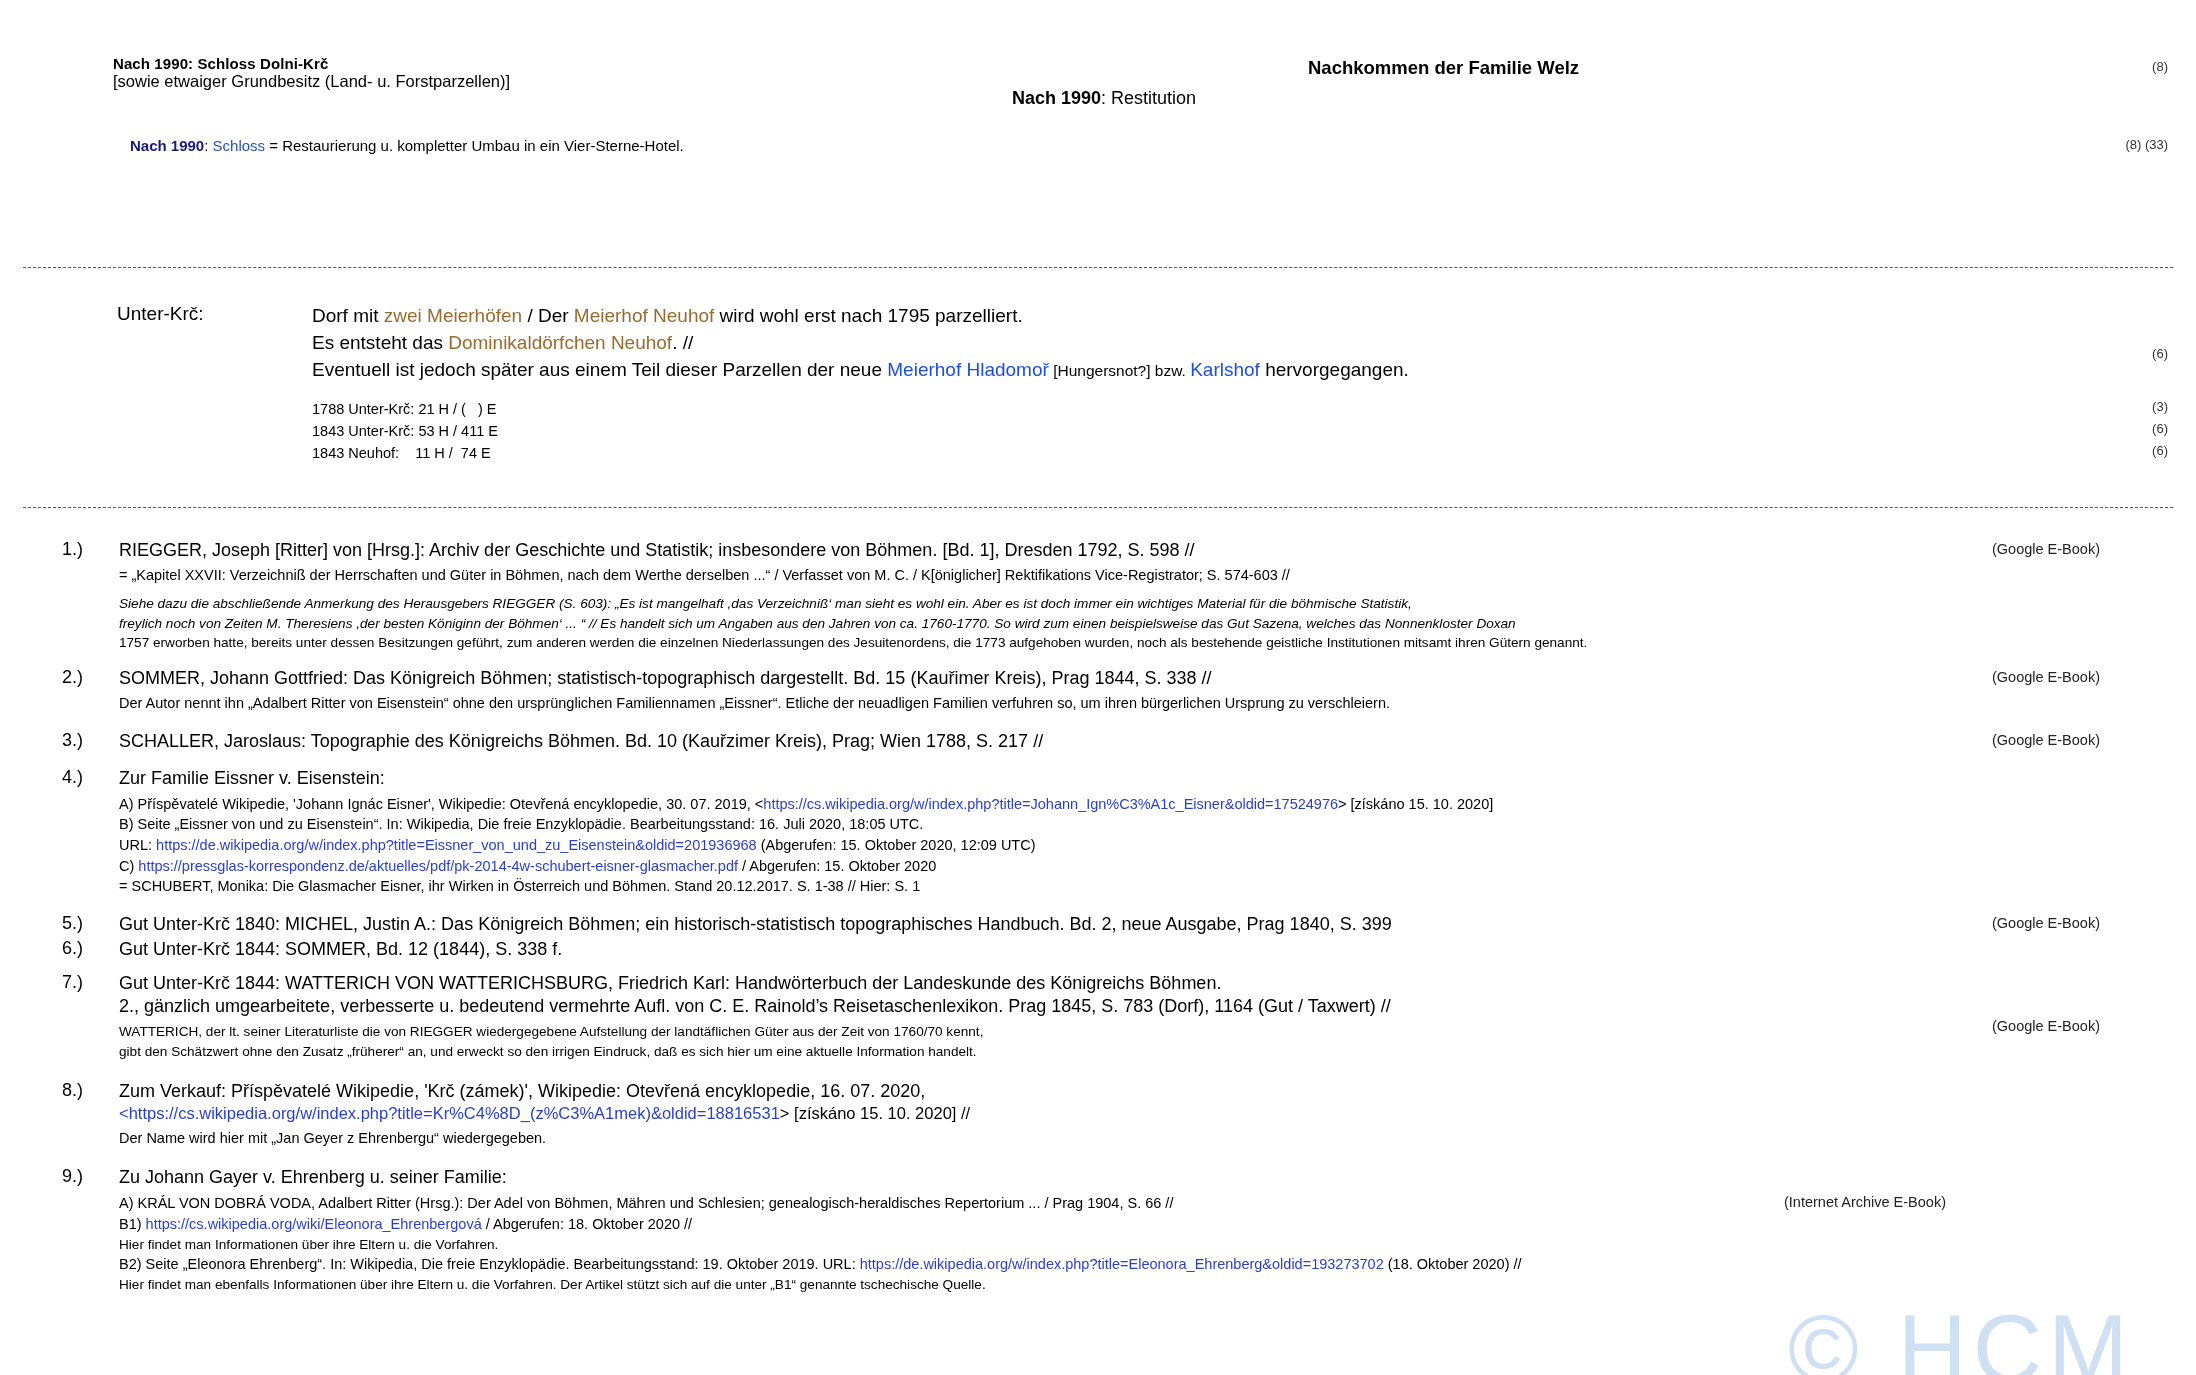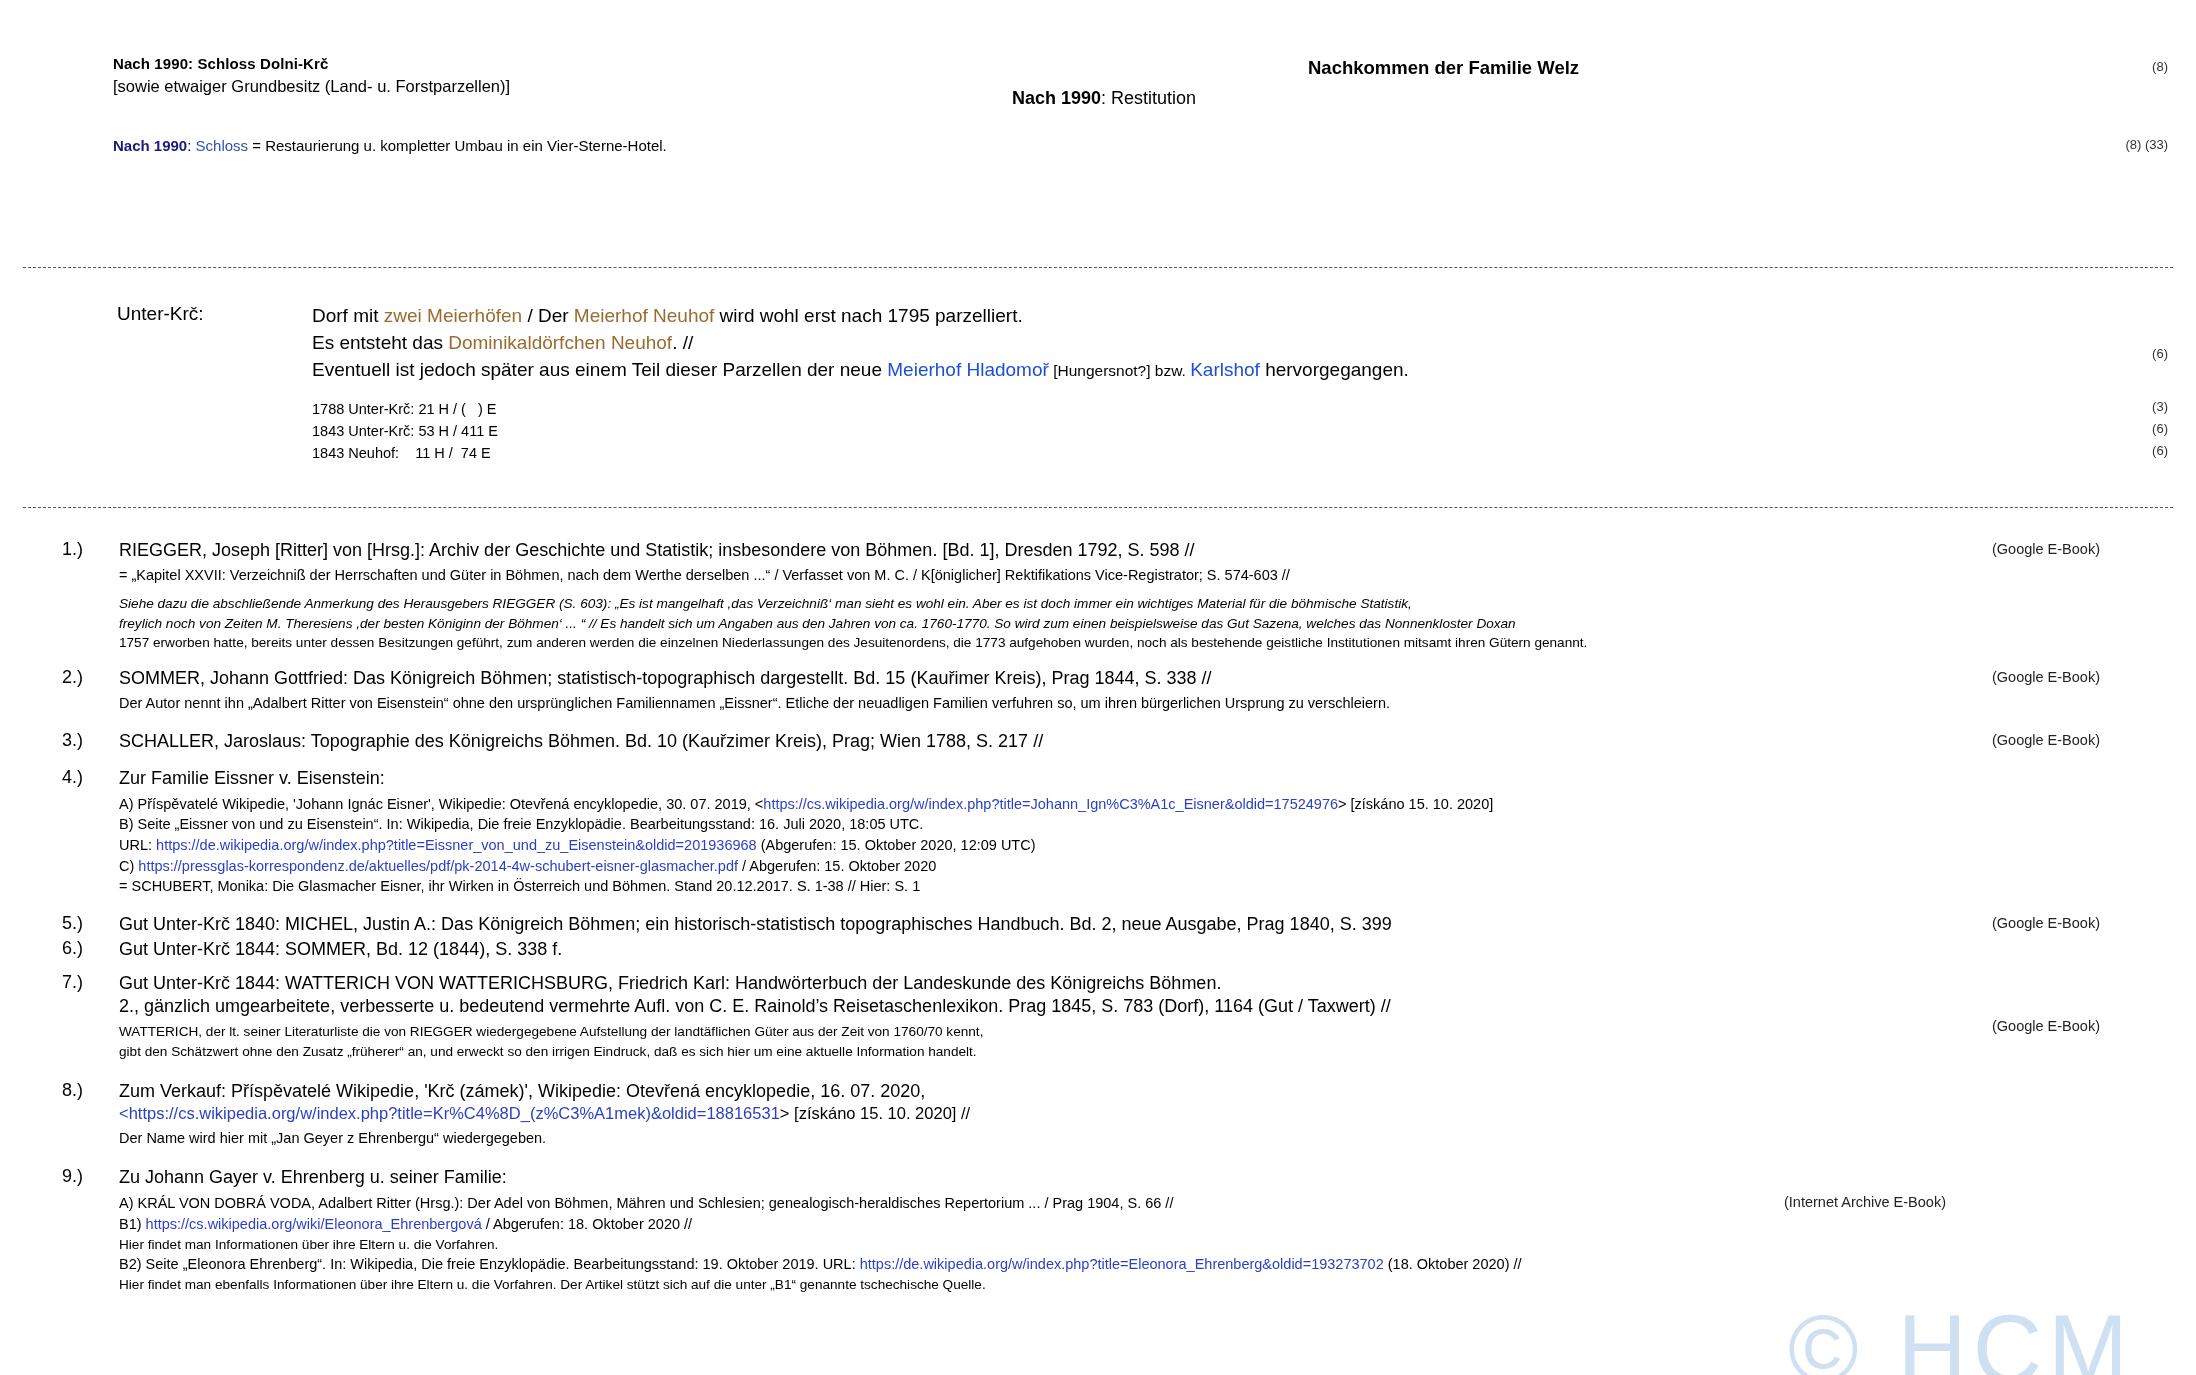--- a/index.html
+++ b/index.html
@@ -35,21 +35,20 @@
     top: 0;
   }
   .hdr-title {
     font-size: 15px;
     font-weight: bold;
     letter-spacing: 0.1px;
     white-space: nowrap;
   }
   .hdr-sub {
     font-size: 16.5px;
-    margin-top: 5px;
     white-space: nowrap;
   }
   .hdr-mid {
     position: absolute;
     left: 1012px;
     top: 20px;
     font-size: 18px;
     white-space: nowrap;
     margin-top: 13px;
   }
@@ -57,21 +56,21 @@
   .hdr-right {
     position: absolute;
     left: 1308px;
     top: 2px;
     font-size: 18.5px;
     font-weight: bold;
     white-space: nowrap;
   }
   .hdr-note {
     position: absolute;
-    left: 113px;
+    left: 130px;
     top: 82px;
     font-size: 15px;
     white-space: nowrap;
   }
   .hdr-note .b-blue { color: #1a1a7a; font-weight: bold; }
   .hdr-note .blue { color: #2b52b5; }
   .ref-right {
     position: absolute;
     font-size: 13px;
     color: #333;

